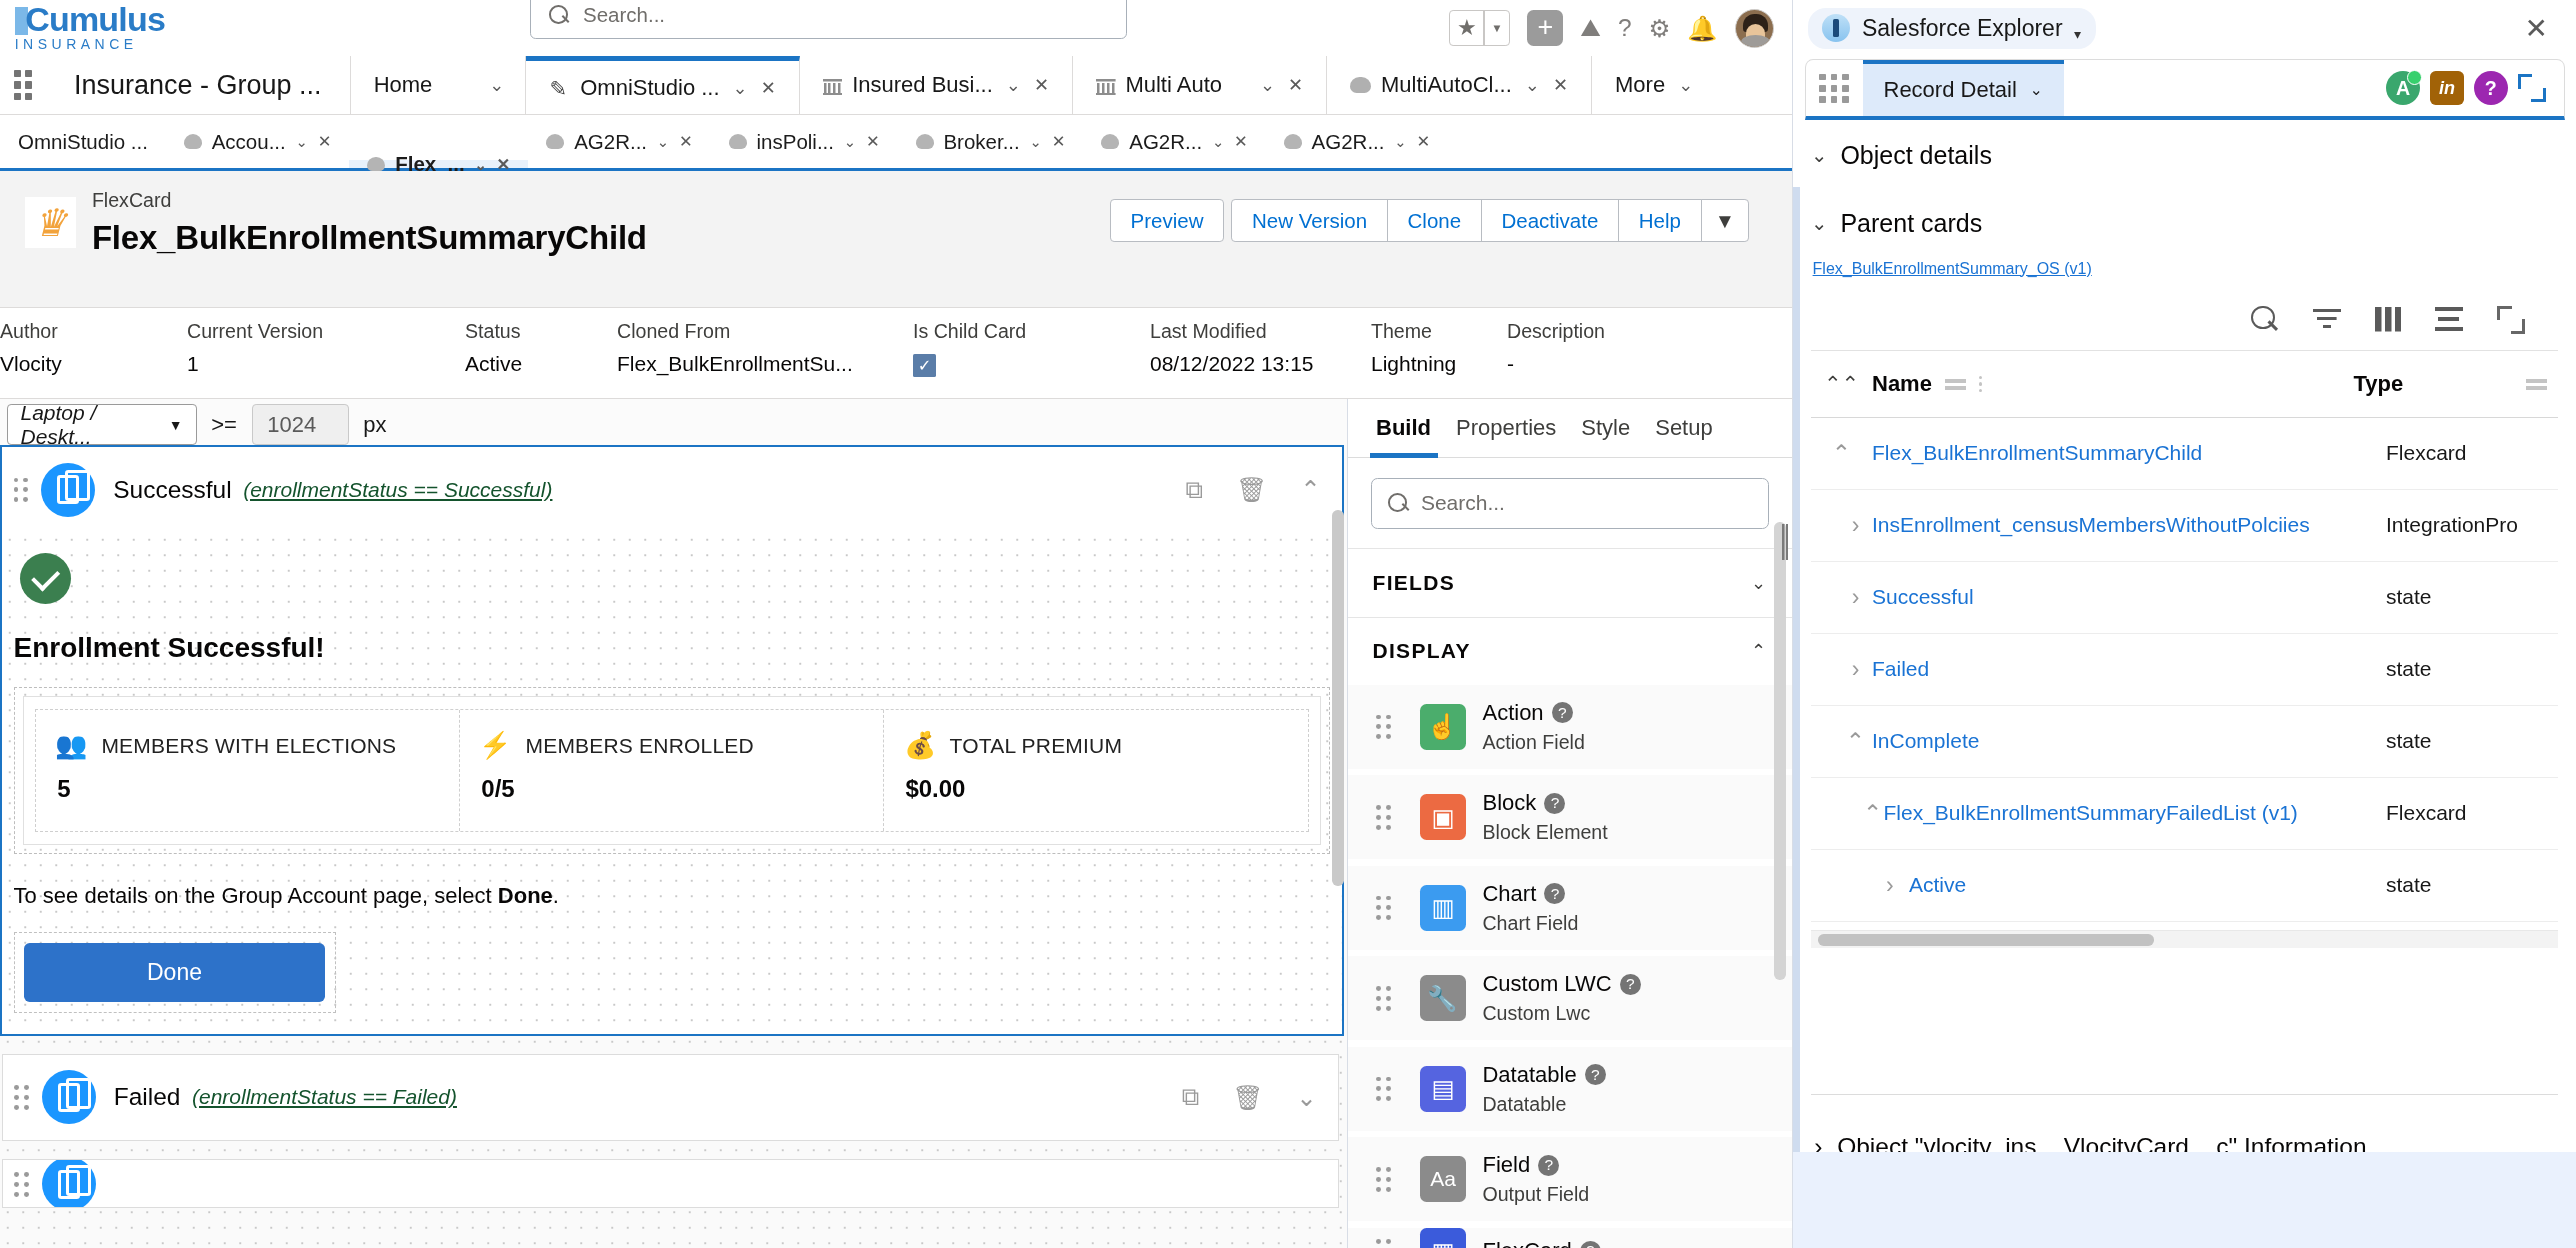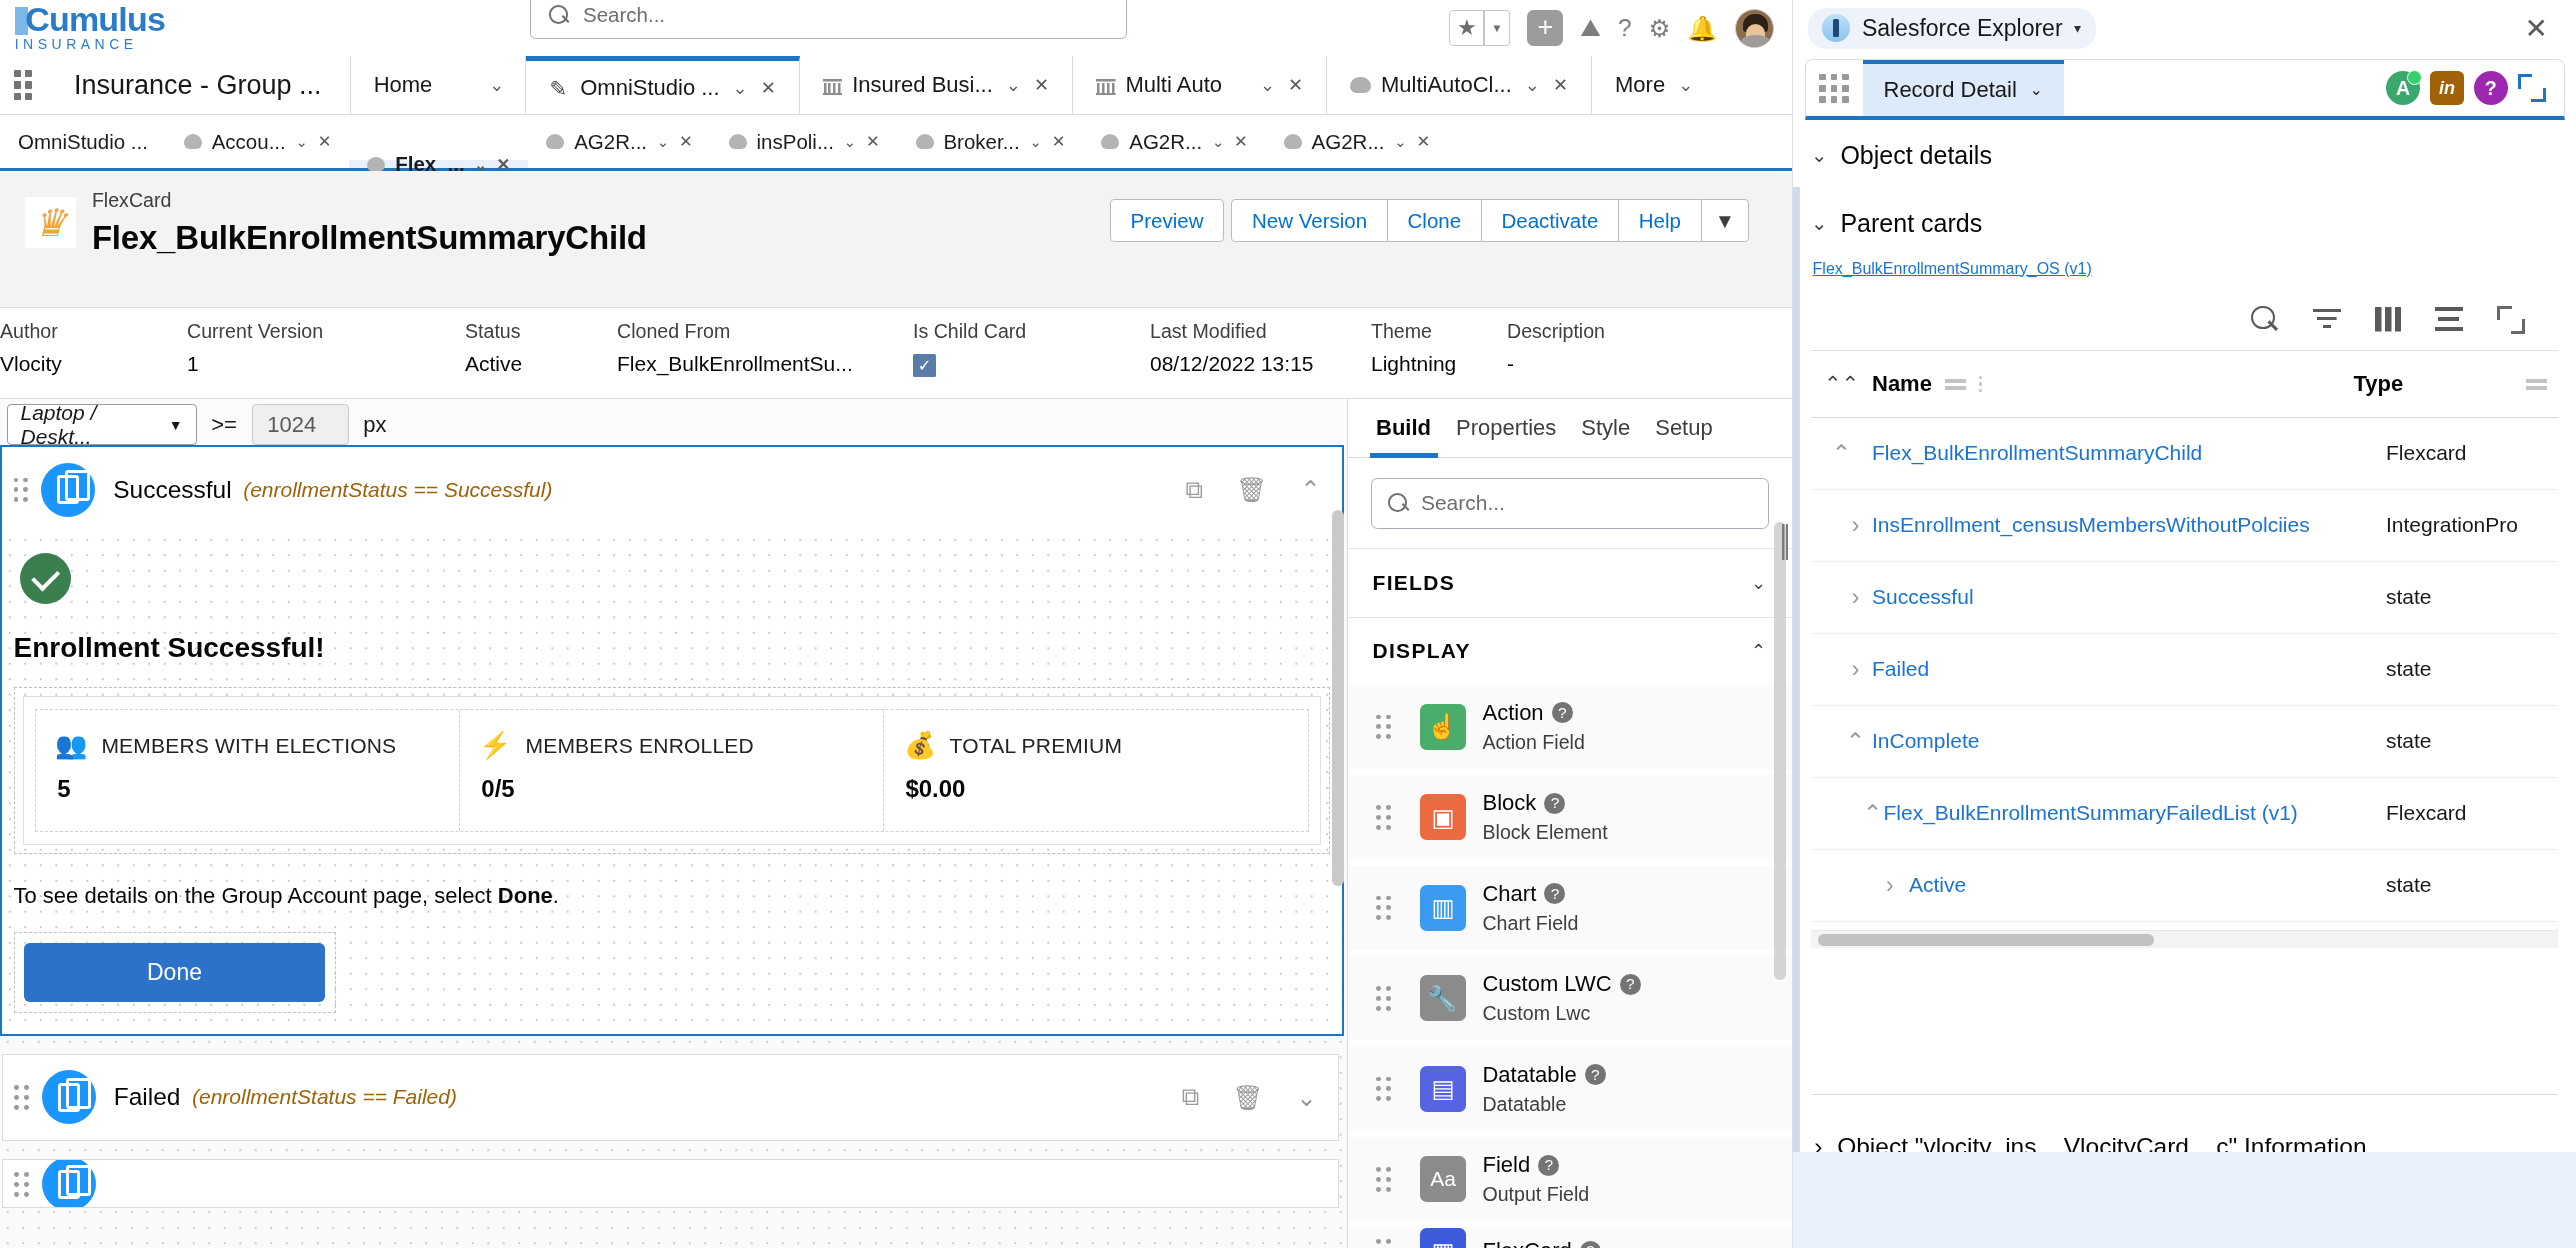--- a/index.html
+++ b/index.html
@@ -111,21 +111,21 @@
 
   .state-card { background:#fff; border:0.8px solid #dcdcdc; margin: 4.9px 8.2px 0 1.6px; position:relative; }
   .state-card.sel { border:2.5px solid #1b74c4; margin: 0 3.3px 0 0; }
   .state-hdr { height:85px; display:flex; align-items:center; padding-left:11.5px; position:relative; }
   .drag6 { display:grid; grid-template-columns:repeat(2,4.9px); grid-template-rows:repeat(3,4.9px); gap:4.9px; margin-right:13px;}
   .drag6 i { width:4.9px;height:4.9px;background:#9a9a9a;border-radius:50%; display:block;}
   .state-ico { width:54px;height:54px;border-radius:50%; background:#1b96ff; display:flex;align-items:center;justify-content:center; margin-right:18px;}
   .state-ico span { display:block; width:22px; height:29px; border:3.3px solid #fff; border-radius:3.3px; position:relative;}
   .state-ico span::before{content:"";position:absolute;left:4.9px;top:-8.2px;width:19px;height:25px;border:3.3px solid #fff;border-radius:3.3px;}
   .state-name { font-size:24.5px; color:#080707; }
-  .state-cond { font-size:21px; color:#a16207; font-style:italic; margin-left:11.5px;}
+  .state-cond { font-size:21px; color:#14532d; font-style:italic; margin-left:11.5px;text-decoration:underline;}
   .state-actions { position:absolute; right:21px; top:0; height:85px; display:flex; align-items:center; gap:33px; color:#8b8b8b; }
   .ia { font-size:24.5px; color:#9a9a9a; }
 
   .state-body { padding: 21px 0 0 0; position:relative;
       background-image: radial-gradient(#c8c8c8 0.8px, transparent 0.8px); background-size:15.5px 15.5px;}
   .green-check { width:51px;height:51px; border-radius:50%; background:#3b7f4f; display:flex;align-items:center;justify-content:center;
       margin-left:18px; }
   .green-check::after { content:""; width:21px;height:11.5px;border-left:4.9px solid #fff;border-bottom:4.9px solid #fff;transform:rotate(-45deg); margin-top:-4.9px;}
   .succ-title { font-size:28px; font-weight:bold; color:#080707; margin:28px 0 0 11.5px; }
 
@@ -162,21 +162,21 @@
   .el-tile { width:46px;height:46px;border-radius:6.5px; display:flex;align-items:center;justify-content:center; color:#fff; font-size:24.5px; flex:0 0 auto;}
   .el-t1 { font-size:22px; color:#080707; display:flex; align-items:center; gap:8.2px;}
   .el-t2 { font-size:19.6px; color:#3e3e3c; margin-top:4.9px;}
   .qmark { width:21px;height:21px;border-radius:50%;background:#747474;color:#fff;font-size:15.5px;display:flex;align-items:center;justify-content:center;}
 
   .bp-scroll { position:absolute; right:6.5px; top:123px; width:11.5px; height:458px; background:#d4d4d4; border-radius:5.7px;}
   .canvas-scroll { position:absolute; right:3.3px; top:65px; width:11.5px; height:376px; background:#c9c9c9; border-radius:5.7px; z-index:5;}
 
   
   .sfx-head { height:56px; display:flex; align-items:center; padding-left:14.7px; position:relative; }
-  .sfx-pill { display:flex; align-items:center; gap:11.5px; background:#eef3fb; border-radius:18px; padding:6.5px 14.7px; }
+  .sfx-pill { display:flex; align-items:flex-end; gap:11.5px; background:#eef3fb; border-radius:18px; padding:6.5px 14.7px; }
   .sfx-logo { width:28px;height:28px;border-radius:50%; background:linear-gradient(#bfe0f7,#88c3ef); position:relative;}
   .sfx-logo::after{content:"";position:absolute;left:10.6px;top:4.9px;width:6.5px;height:18px;background:#1b4a7a;border-radius:1.6px;}
   .sfx-title { font-size:23px; color:#181818; }
   .sfx-caret { font-size:14px; color:#333; }
   .sfx-close { position:absolute; right:28px; font-size:28px; color:#5a5a5a; }
 
   .sfx-tabbar { height:61px; border:0.8px solid #dcdcdc; border-radius:8.2px 8.2px 0 0; margin: 3.3px 11.5px 0 11.5px;
       display:flex; align-items:center; position:relative; border-bottom:4.1px solid #1b74c4; }
   .sfx-waffle { width:57px; display:flex;align-items:center;justify-content:center;}
   .sfx-wg { display:grid; grid-template-columns:repeat(3,6.5px); grid-template-rows:repeat(3,6.5px); gap:4.9px;}

